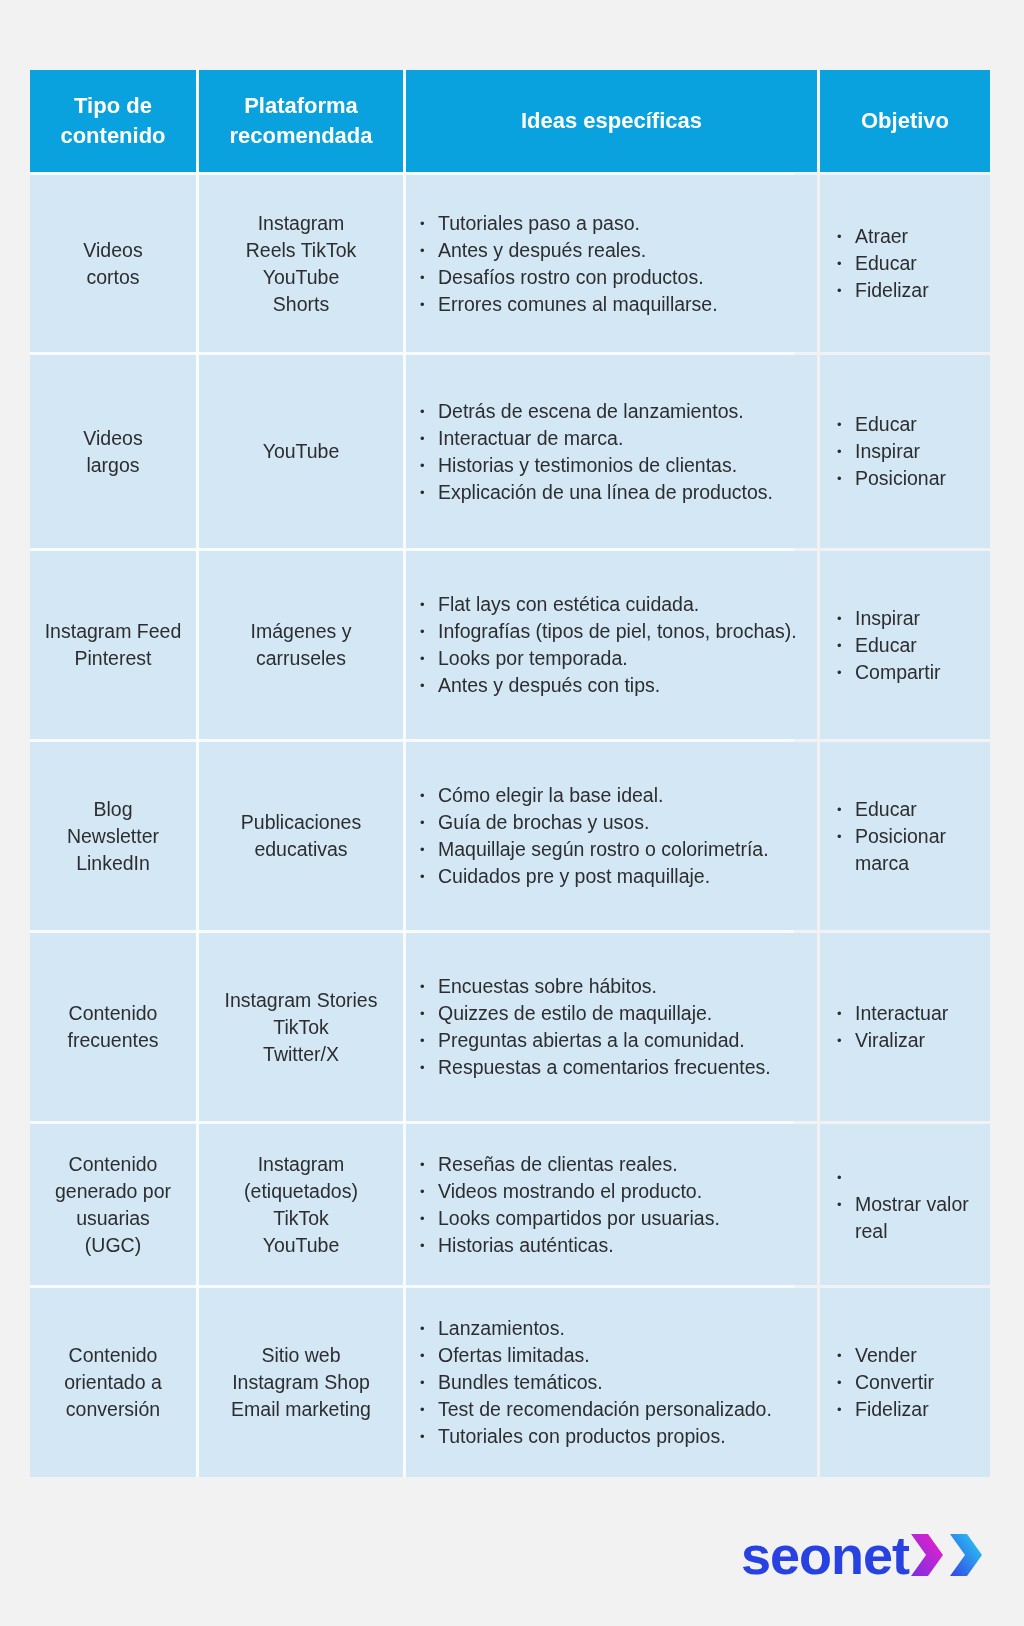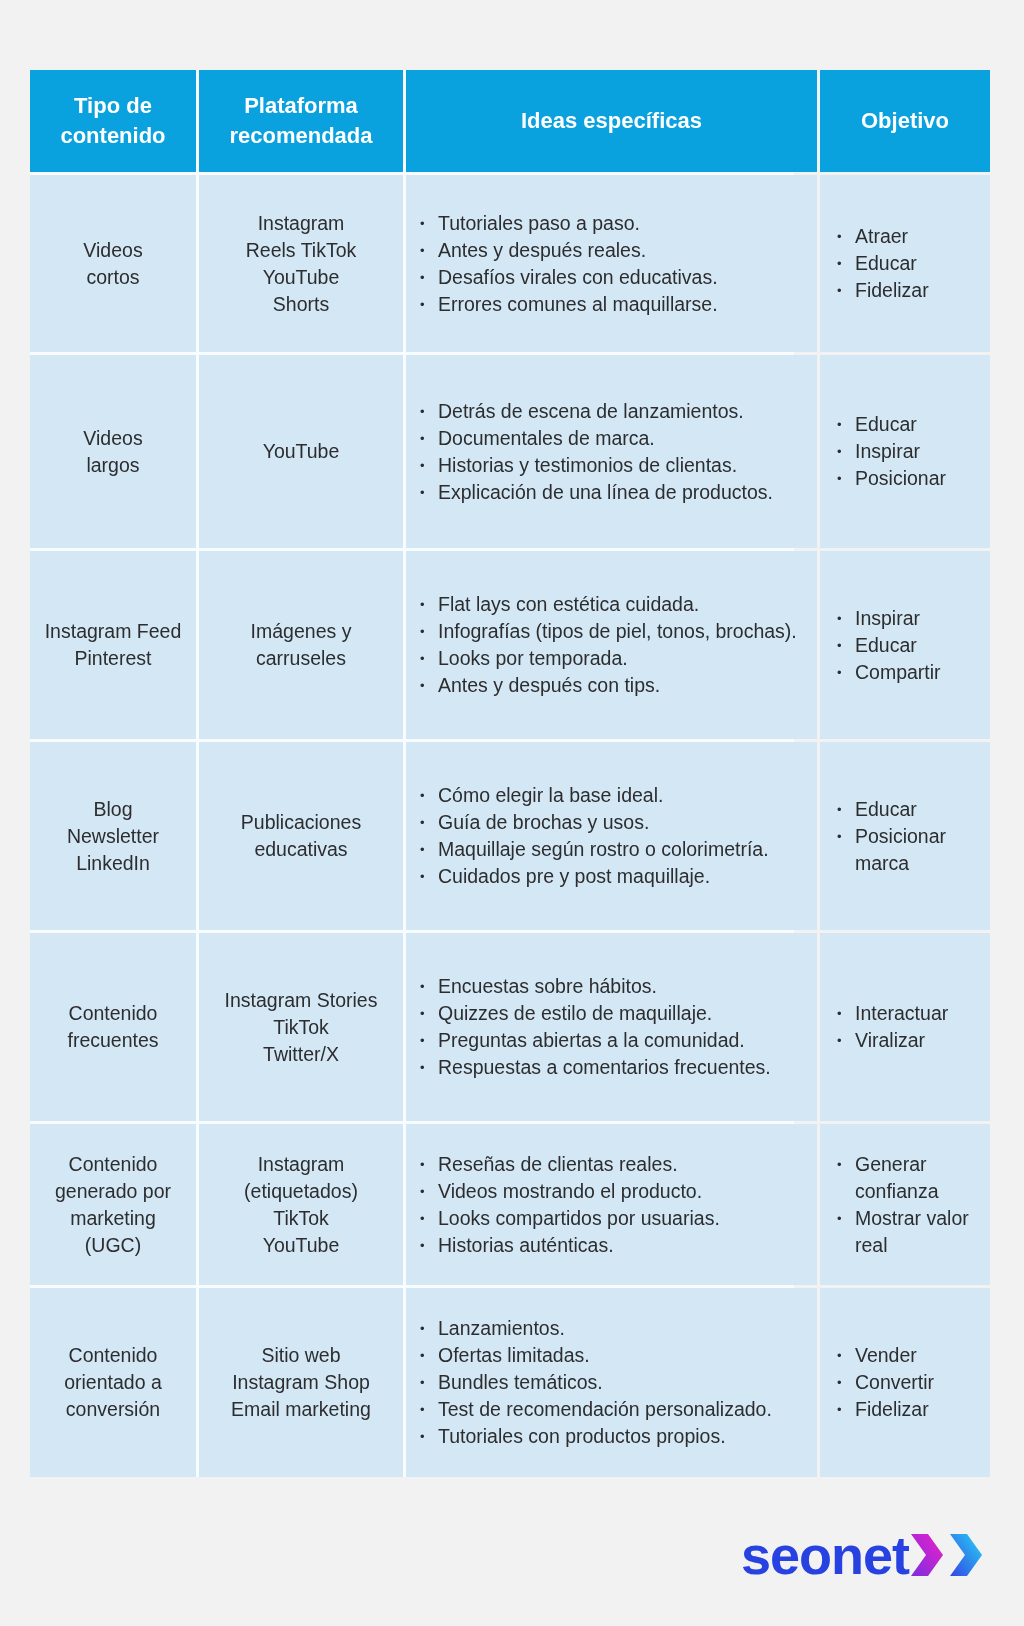--- a/index.html
+++ b/index.html
@@ -78,21 +78,21 @@
         <div class="li">
           <div class="dot">•</div>
           <div class="txt">Tutoriales paso a paso.</div>
         </div>
         <div class="li">
           <div class="dot">•</div>
           <div class="txt">Antes y después reales.</div>
         </div>
         <div class="li">
           <div class="dot">•</div>
-          <div class="txt">Desafíos virales con educativas.</div>
+          <div class="txt">Desafíos rostro con productos.</div>
         </div>
         <div class="li">
           <div class="dot">•</div>
           <div class="txt">Errores comunes al maquillarse.</div>
         </div>
       </div>
       <div class="cell col-obj">
         <div class="li">
           <div class="dot">•</div>
           <div class="txt">Atraer</div>
@@ -113,21 +113,21 @@
       <div class="cell col-plat">
         <div class="line">YouTube</div>
       </div>
       <div class="cell col-ideas">
         <div class="li">
           <div class="dot">•</div>
           <div class="txt">Detrás de escena de lanzamientos.</div>
         </div>
         <div class="li">
           <div class="dot">•</div>
-          <div class="txt">Documentales de marca.</div>
+          <div class="txt">Interactuar de marca.</div>
         </div>
         <div class="li">
           <div class="dot">•</div>
           <div class="txt">Historias y testimonios de clientas.</div>
         </div>
         <div class="li">
           <div class="dot">•</div>
           <div class="txt">Explicación de una línea de productos.</div>
         </div>
       </div>
@@ -255,21 +255,21 @@
           <div class="txt">Interactuar</div>
         </div>
         <div class="li">
           <div class="dot">•</div>
           <div class="txt">Viralizar</div>
         </div>
       </div>
       <div class="cell col-tipo">
         <div class="line">Contenido</div>
         <div class="line">generado por</div>
-        <div class="line">marketing</div>
+        <div class="line">usuarias</div>
         <div class="line">(UGC)</div>
       </div>
       <div class="cell col-plat">
         <div class="line">Instagram</div>
         <div class="line">(etiquetados)</div>
         <div class="line">TikTok</div>
         <div class="line">YouTube</div>
       </div>
       <div class="cell col-ideas">
         <div class="li">
@@ -285,21 +285,20 @@
           <div class="txt">Looks compartidos por usuarias.</div>
         </div>
         <div class="li">
           <div class="dot">•</div>
           <div class="txt">Historias auténticas.</div>
         </div>
       </div>
       <div class="cell col-obj">
         <div class="li">
           <div class="dot">•</div>
-          <div class="txt">Generar confianza</div>
         </div>
         <div class="li">
           <div class="dot">•</div>
           <div class="txt">Mostrar valor real</div>
         </div>
       </div>
       <div class="cell col-tipo">
         <div class="line">Contenido</div>
         <div class="line">orientado a</div>
         <div class="line">conversión</div>

